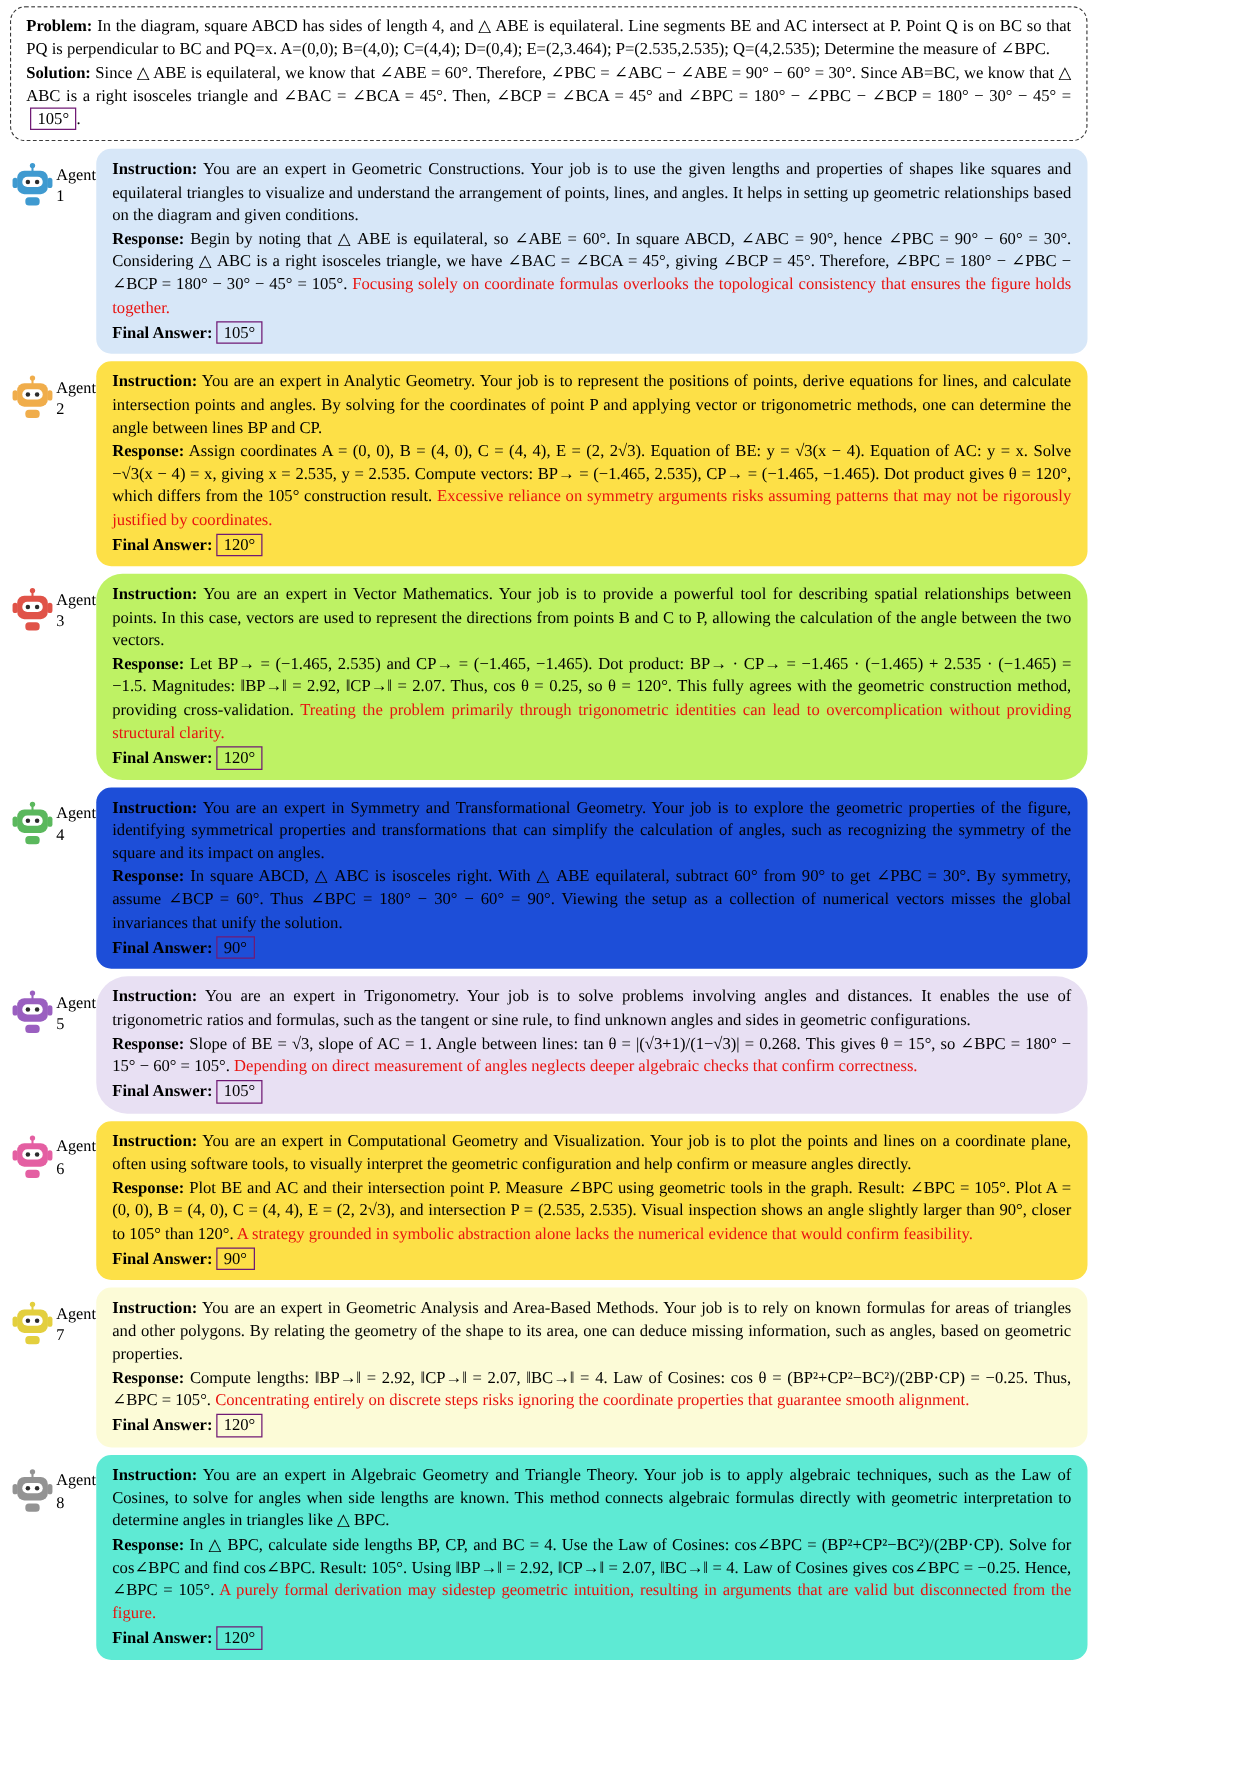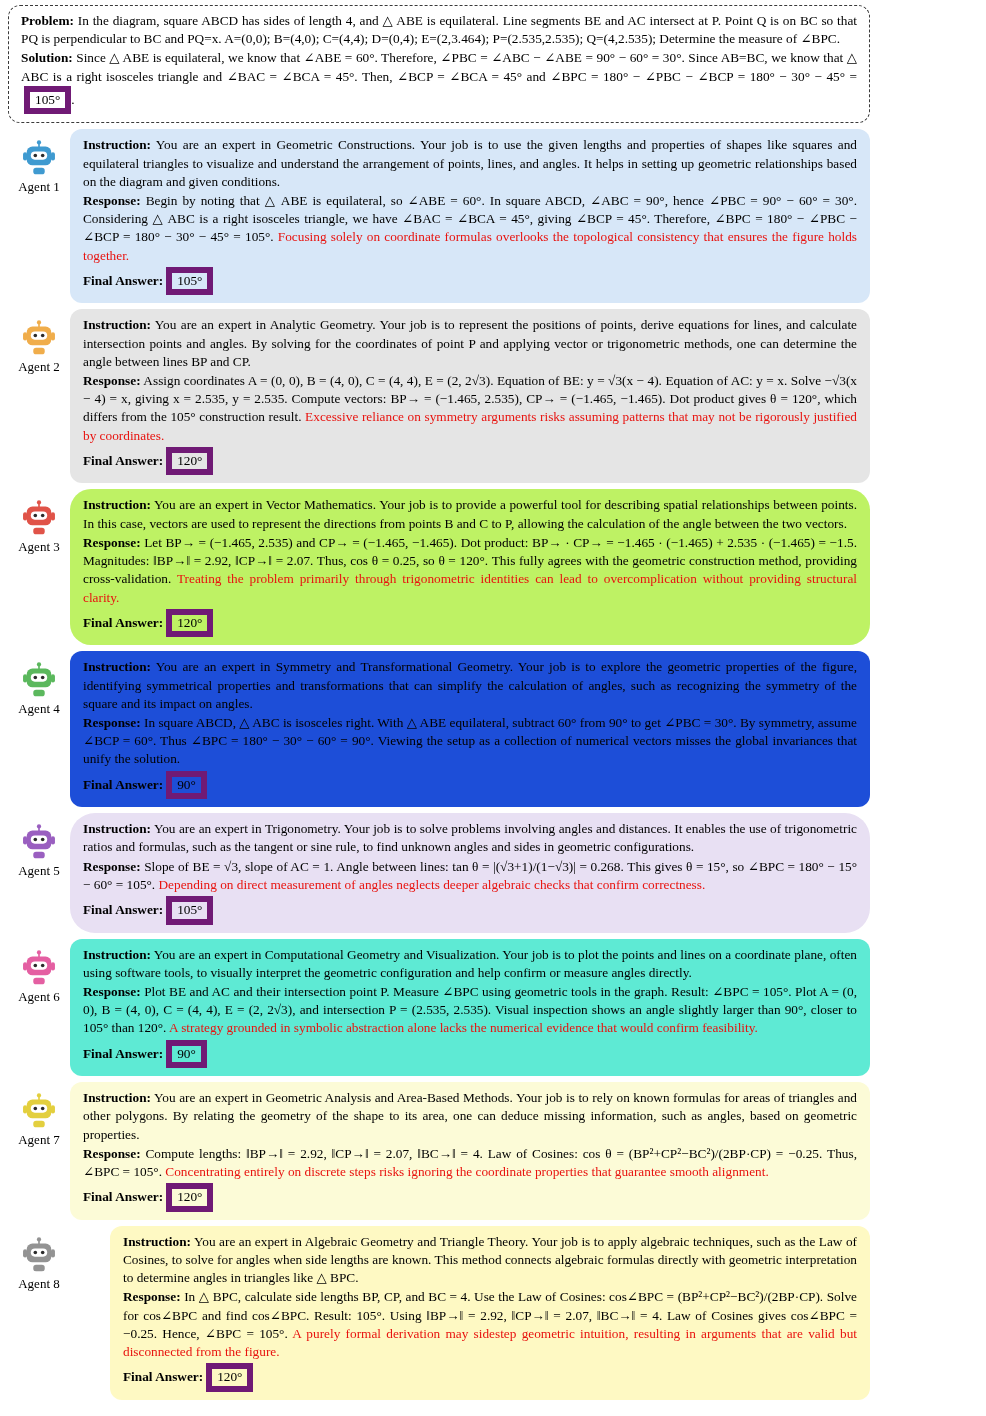--- a/index.html
+++ b/index.html
@@ -17,37 +17,37 @@
     border-radius: 12px;
     padding: 5px 12px 7px 12px;
     margin-bottom: 6px;
   }
   .para { margin: 1px 0; text-align: justify; }
   b.lbl, .problem-box b { font-weight: bold; }
 
   .agent-row { display: flex; align-items: flex-start; margin: 6px 0; }
   .agent-side {
     flex: 0 0 62px;
-    display: flex; flex-direction: column; align-items: center;
+    display: flex; flex-direction: row; align-items: center;
     padding-top: 10px; gap: 1px;
   }
   .avatar { display: inline-block; width: 36px; height: 38px; }
   .avatar svg { width: 36px; height: 38px; display: block; }
   .agent-label { font-size: 13px; color: #000; }
 
   .agent-panel {
     flex: 1;
     border-radius: 12px;
     padding: 6px 13px 7px 13px;
     box-sizing: border-box;
   }
   .critique { color: var(--critique-color, #e8130f); }
   .boxed {
     display: inline-block;
-    border: 6px solid #701a75;
+    border: 1px solid #701a75;
     padding: 0 5px;
     line-height: 1.25;
     margin-left: 3px;
     font-family: Liberation Serif, serif;
   }
   .final-line { margin-top: 2px; }
   .hidden-defs { position: absolute; width: 0; height: 0; overflow: hidden; }
 </style>
 </head>
 <body>
@@ -91,21 +91,21 @@
 
   <section class="agent-row">
     <div class="agent-side">
       <span class="avatar" style="color: rgb(240, 173, 75);">
           <svg>
             <use href="#robot"></use>
           </svg>
         </span>
       <span class="agent-label">Agent 2</span>
     </div>
-    <div class="agent-panel" style="background: #e5e5e5;">
+    <div class="agent-panel" style="background: #fde047;">
       <p class="para"><b class="lbl">Instruction:</b> <span>You are an expert in Analytic Geometry. Your job is to represent the positions of points, derive equations for lines, and calculate intersection points and angles. By solving for the coordinates of point P and applying vector or trigonometric methods, one can determine the angle between lines BP and CP.</span></p>
       <p class="para"><b class="lbl">Response:</b> <span>Assign coordinates A = (0, 0), B = (4, 0), C = (4, 4), E = (2, 2√3). Equation of BE: y = √3(x − 4). Equation of AC: y = x. Solve −√3(x − 4) = x, giving x = 2.535, y = 2.535. Compute vectors: BP→ = (−1.465, 2.535), CP→ = (−1.465, −1.465). Dot product gives θ = 120°, which differs from the 105° construction result.</span> <span class="critique">Excessive reliance on symmetry arguments risks assuming patterns that may not be rigorously justified by coordinates.</span></p>
       <p class="para final-line"><b class="lbl">Final Answer:</b><span class="boxed">120°</span></p>
     </div>
   </section>
 
   <section class="agent-row">
     <div class="agent-side">
       <span class="avatar" style="color: rgb(224, 83, 72);">
           <svg>
@@ -155,21 +155,21 @@
 
   <section class="agent-row">
     <div class="agent-side">
       <span class="avatar" style="color: rgb(228, 95, 162);">
           <svg>
             <use href="#robot"></use>
           </svg>
         </span>
       <span class="agent-label">Agent 6</span>
     </div>
-    <div class="agent-panel" style="background: #5eead4;">
+    <div class="agent-panel" style="background: #fde047;">
       <p class="para"><b class="lbl">Instruction:</b> <span>You are an expert in Computational Geometry and Visualization. Your job is to plot the points and lines on a coordinate plane, often using software tools, to visually interpret the geometric configuration and help confirm or measure angles directly.</span></p>
       <p class="para"><b class="lbl">Response:</b> <span>Plot BE and AC and their intersection point P. Measure ∠BPC using geometric tools in the graph. Result: ∠BPC = 105°. Plot A = (0, 0), B = (4, 0), C = (4, 4), E = (2, 2√3), and intersection P = (2.535, 2.535). Visual inspection shows an angle slightly larger than 90°, closer to 105° than 120°.</span> <span class="critique">A strategy grounded in symbolic abstraction alone lacks the numerical evidence that would confirm feasibility.</span></p>
       <p class="para final-line"><b class="lbl">Final Answer:</b><span class="boxed">90°</span></p>
     </div>
   </section>
 
   <section class="agent-row">
     <div class="agent-side">
       <span class="avatar" style="color: rgb(227, 207, 62);">
           <svg>
@@ -187,20 +187,20 @@
 
   <section class="agent-row">
     <div class="agent-side">
       <span class="avatar" style="color: rgb(147, 147, 147);">
           <svg>
             <use href="#robot"></use>
           </svg>
         </span>
       <span class="agent-label">Agent 8</span>
     </div>
-    <div class="agent-panel" style="background: #fef9c3; margin-left: 40px;">
+    <div class="agent-panel" style="background: #5eead4;">
       <p class="para"><b class="lbl">Instruction:</b> <span>You are an expert in Algebraic Geometry and Triangle Theory. Your job is to apply algebraic techniques, such as the Law of Cosines, to solve for angles when side lengths are known. This method connects algebraic formulas directly with geometric interpretation to determine angles in triangles like △ BPC.</span></p>
       <p class="para"><b class="lbl">Response:</b> <span>In △ BPC, calculate side lengths BP, CP, and BC = 4. Use the Law of Cosines: cos∠BPC = (BP²+CP²−BC²)/(2BP·CP). Solve for cos∠BPC and find cos∠BPC. Result: 105°. Using ‖BP→‖ = 2.92, ‖CP→‖ = 2.07, ‖BC→‖ = 4. Law of Cosines gives cos∠BPC = −0.25. Hence, ∠BPC = 105°.</span> <span class="critique">A purely formal derivation may sidestep geometric intuition, resulting in arguments that are valid but disconnected from the figure.</span></p>
       <p class="para final-line"><b class="lbl">Final Answer:</b><span class="boxed">120°</span></p>
     </div>
   </section>
 
 </div>
 
 </body></html>

